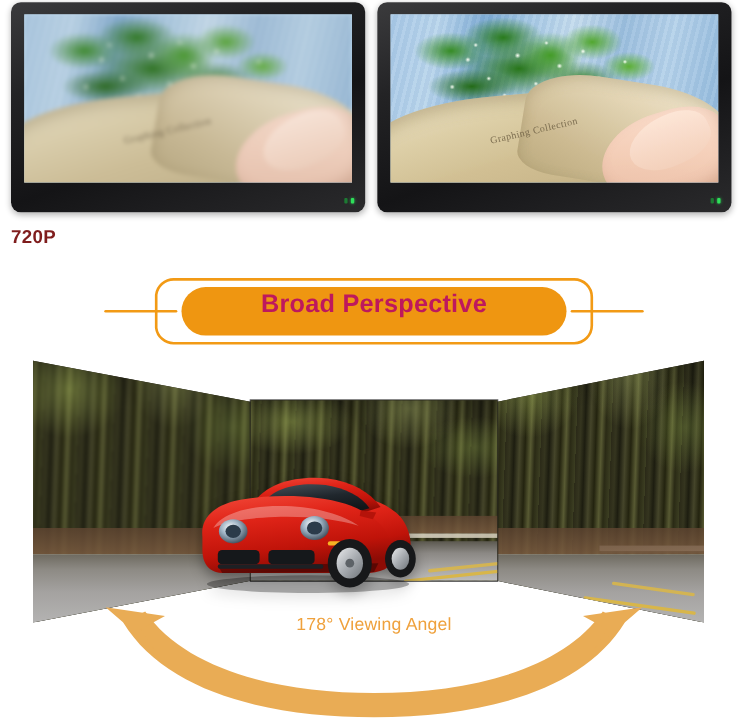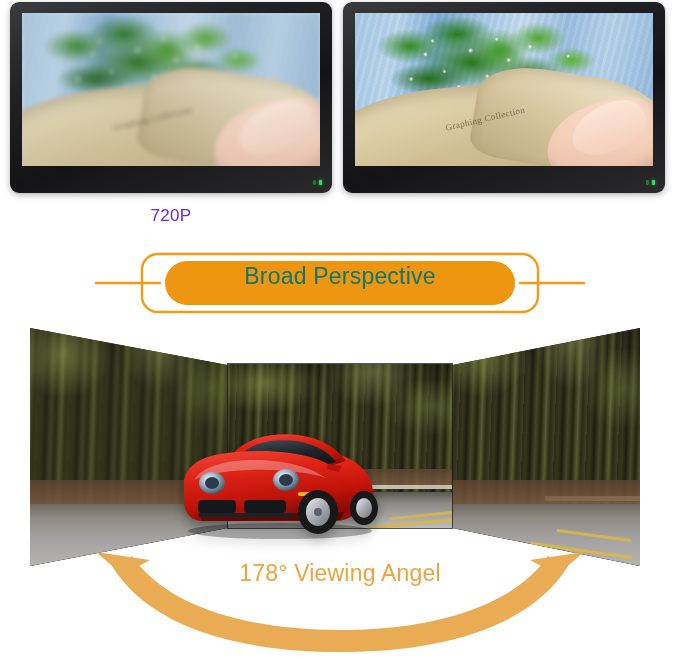--- a/index.html
+++ b/index.html
@@ -168,46 +168,45 @@
     border-radius: 1px;
     background: #2ee05a;
     box-shadow: 0 0 3px rgba(46,224,90,.8);
   }
   .led.dim { background: #1d7a33; box-shadow: none; }
 
   .res-label {
     position: absolute;
     top: 206px;
     width: 322px;
-    text-align: center;
     font-size: 17px;
-    font-weight: 400;
-    color: #6d28d9;
+    font-weight: 700;
+    color: #7f1d1d;
     letter-spacing: .3px;
   }
   #label-720 { left: 10px; }
   #label-1080 { left: 343px; }
 
   
   #banner {
     position: absolute;
     left: 0; top: 252px;
     width: 680px; height: 62px;
   }
   #banner svg { display: block; }
   .banner-text {
     position: absolute;
     left: 0; top: 0;
     width: 680px; height: 49px;
     display: flex;
     align-items: center;
     justify-content: center;
     font-size: 23px;
-    font-weight: normal;
-    color: #0f766e;
+    font-weight: bold;
+    color: #be185d;
     letter-spacing: .2px;
     pointer-events: none;
   }
 
   
   #panorama {
     position: absolute;
     left: 0; top: 322px;
     width: 680px; height: 337px;
   }
@@ -314,21 +313,21 @@
     position: absolute;
     left: 0; top: 322px;
     width: 680px; height: 337px;
     pointer-events: none;
   }
   #angle-text {
     position: absolute;
     left: 0; top: 560px;
     width: 680px;
     text-align: center;
-    font-size: 23px;
+    font-size: 16px;
     color: #efa13c;
     font-weight: 500;
     letter-spacing: .2px;
   }
 </style>
 </head>
 <body>
 
 <div id="monitors-section">
 

